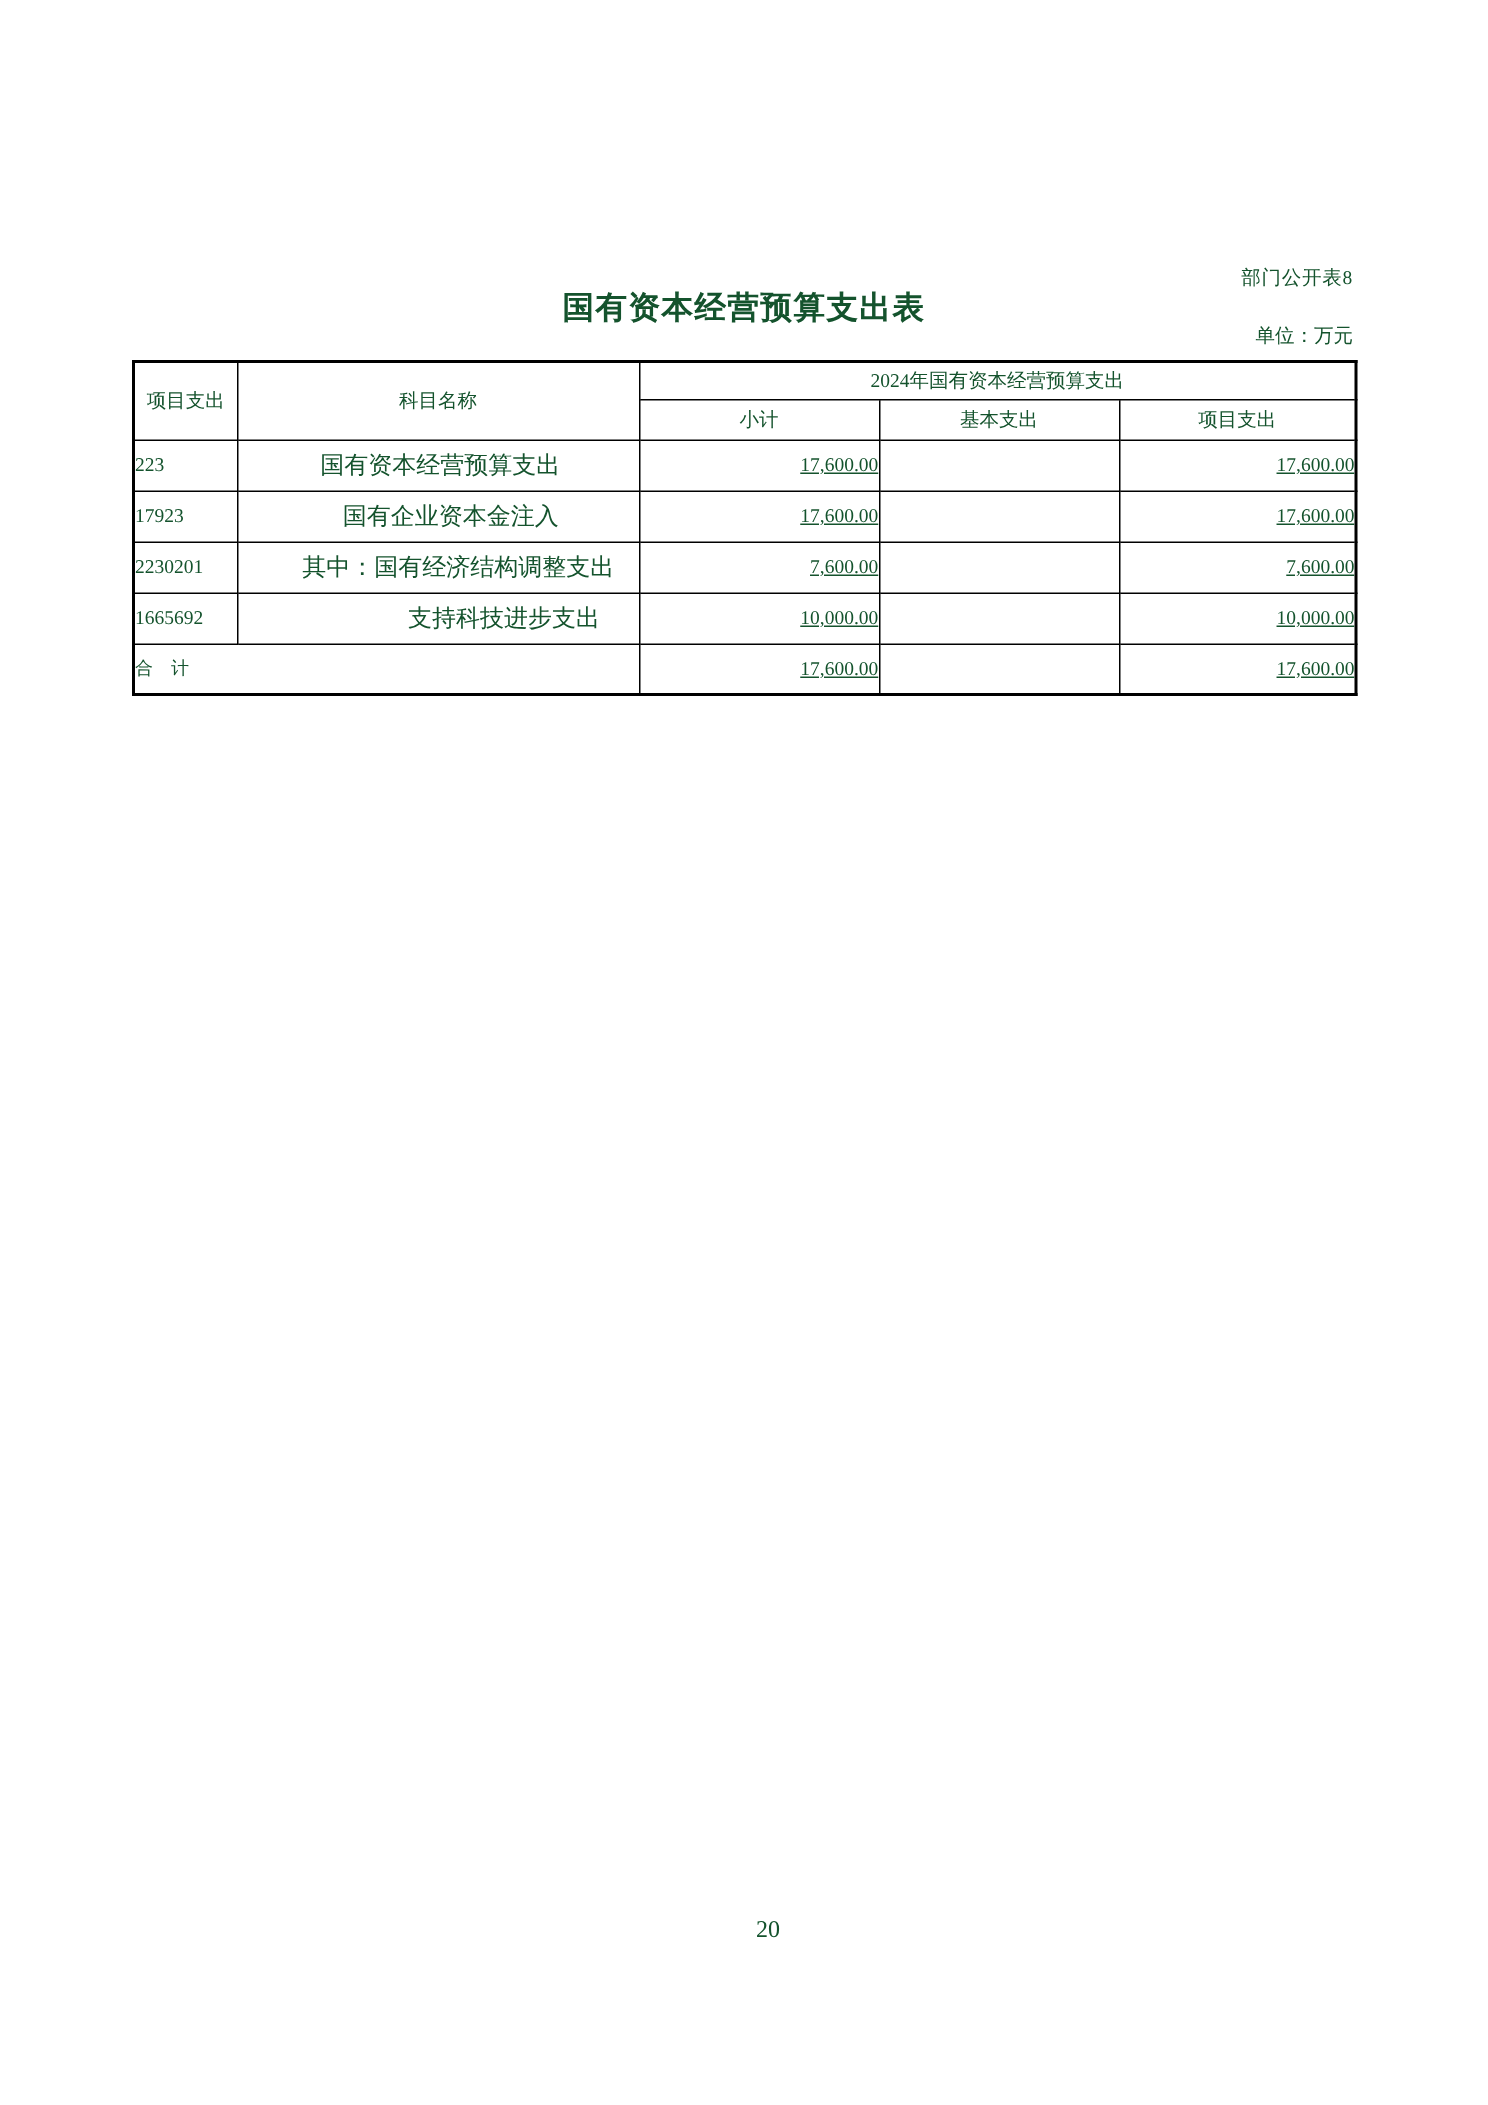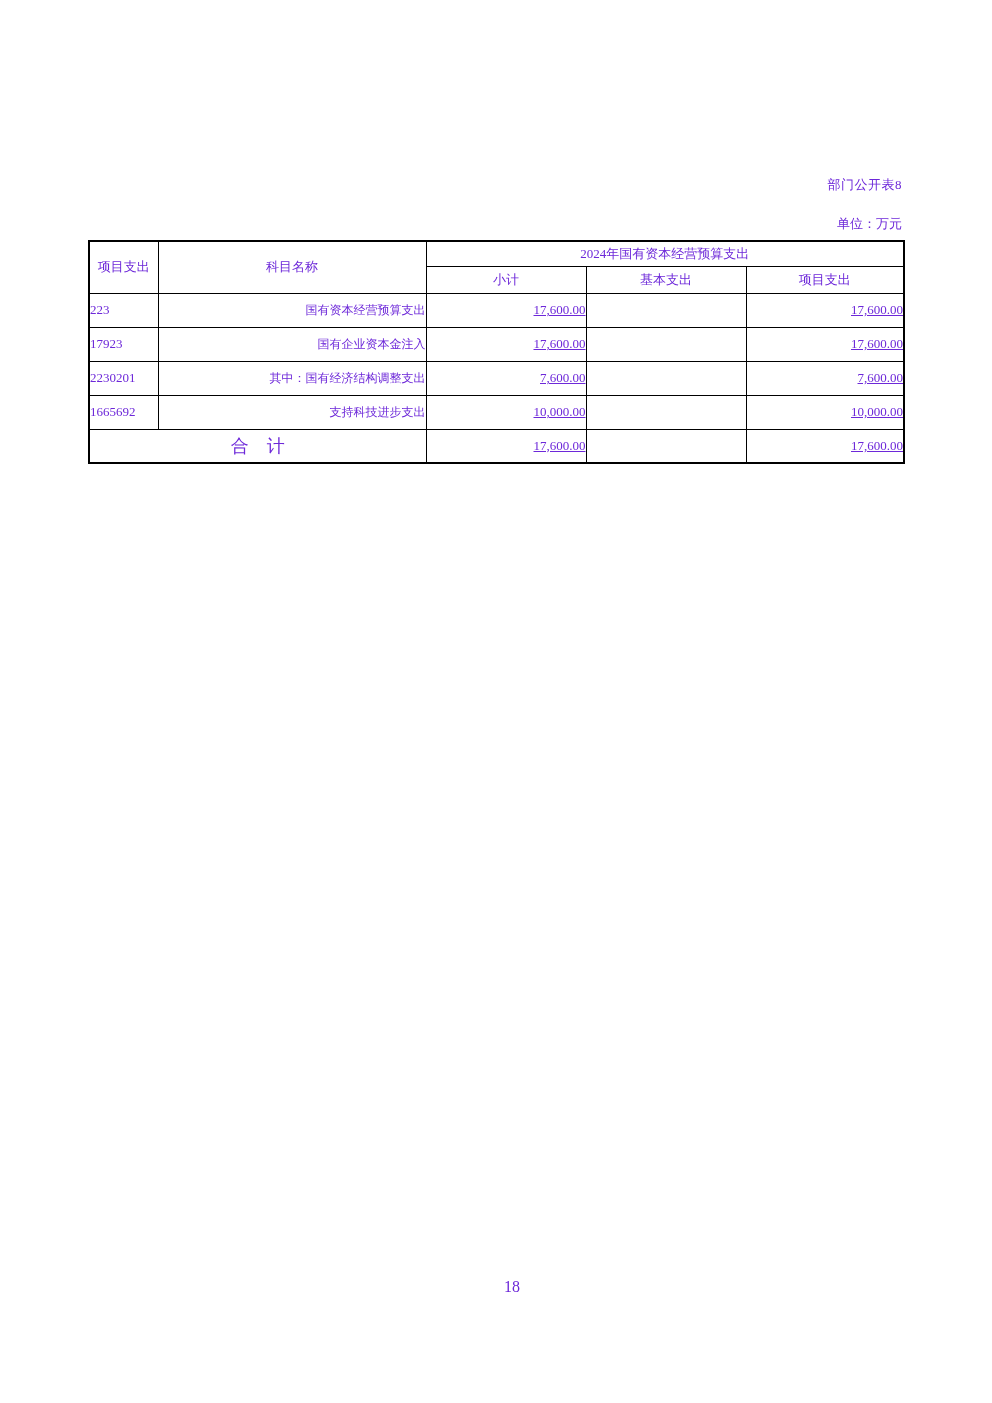--- a/index.html
+++ b/index.html
@@ -6,21 +6,21 @@
     margin: 0;
     padding: 0;
     background: #ffffff;
   }
   .page {
     position: relative;
     width: 992px;
     height: 1403px;
     background: #ffffff;
     font-family: "Liberation Serif", "DejaVu Serif", serif;
-    color: #6d28d9;
+    color: #14532d;
     overflow: hidden;
   }
   .doc-label {
     position: absolute;
     top: 176px;
     right: 90px;
     font-size: 13px;
     letter-spacing: 0.5px;
   }
   .title {
@@ -60,56 +60,57 @@
   table.budget thead th {
     font-size: 13px;
     text-align: center;
   }
   td.code {
     font-size: 13px;
     text-align: left;
     padding-left: 3px;
   }
   td.name {
-    font-size: 12px;
-    text-align: right;
+    font-size: 16px;
+    text-align: center;
   }
   td.name.ind-0 { padding-left: 3px; }
   td.name.ind-1 { padding-left: 17px; }
   td.name.ind-2 { padding-left: 27px; margin-left: 48px; }
   td.name.ind-3 { padding-left: 88px; }
   td.num {
     font-size: 13px;
     text-align: right;
     padding-right: 9px;
     text-decoration: underline;
   }
   td.total-label {
-    font-size: 18px;
-    text-align: center;
+    font-size: 12px;
+    text-align: left;
     white-space: pre;
   }
   .page-number {
     position: absolute;
     top: 1278px;
     left: 0;
     width: 100%;
     text-align: center;
     font-size: 16px;
     padding-left: 32px;
     box-sizing: border-box;
   }
 </style>
 </head>
 <body>
 
 <div class="page">
 
   <div class="doc-label">部门公开表8</div>
 
+  <div class="title">国有资本经营预算支出表</div>
 
   <div class="unit-label">单位：万元</div>
 
   <table class="budget">
     <colgroup>
       <col style="width:69px">
       <col style="width:268px">
       <col style="width:160px">
       <col style="width:160px">
       <col style="width:158px">
@@ -157,15 +158,15 @@
       </tr>
       <tr style="height:34px">
         <td class="total-label" colspan="2">合　计</td>
         <td class="num">17,600.00</td>
         <td class="num"></td>
         <td class="num">17,600.00</td>
       </tr>
     </tbody>
   </table>
 
-  <div class="page-number">18</div>
+  <div class="page-number">20</div>
 
 </div>
 
 </body></html>

